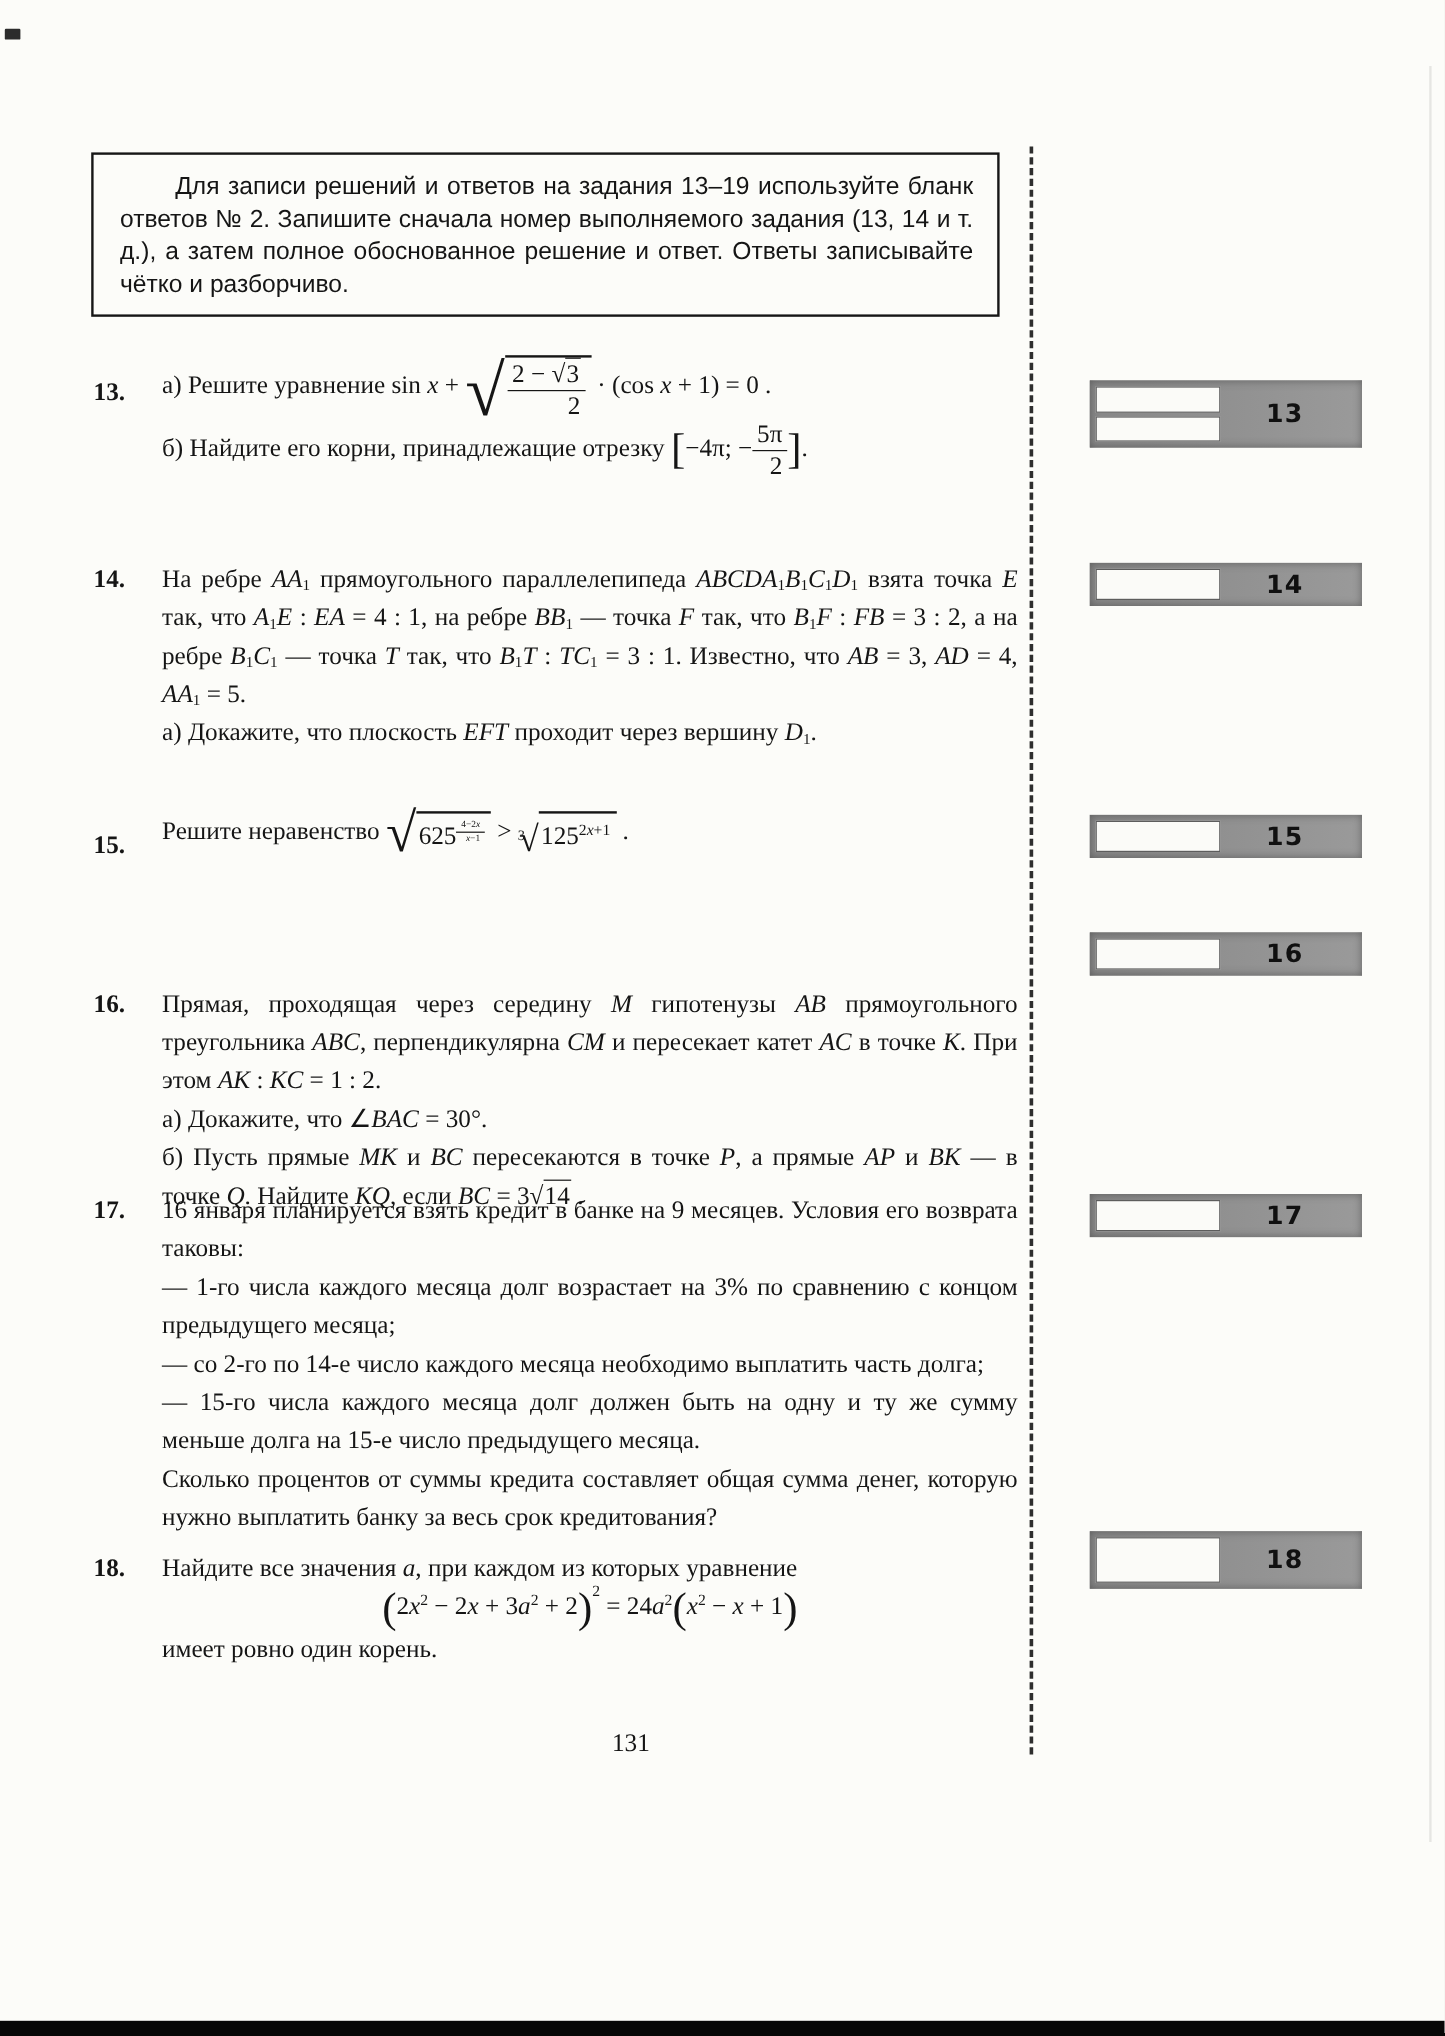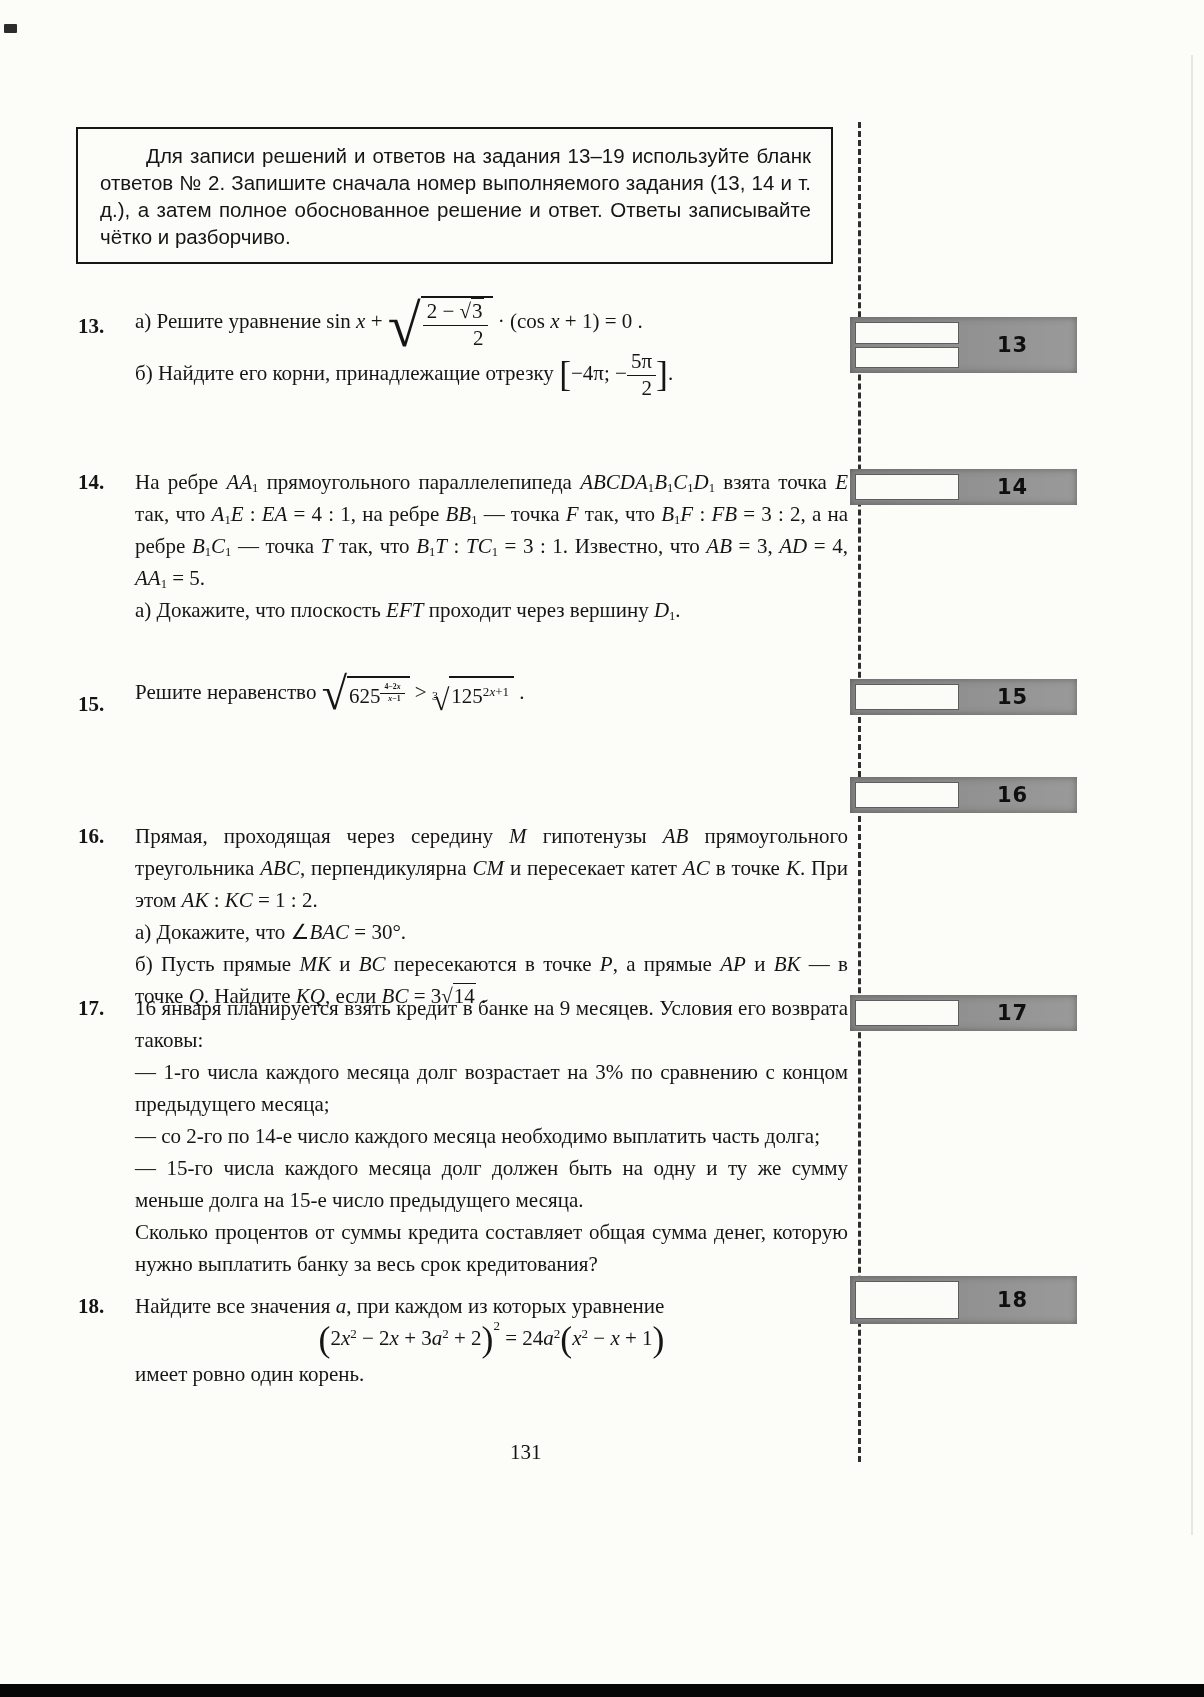--- a/index.html
+++ b/index.html
@@ -15,39 +15,39 @@
   
   .problem{position:absolute;left:78px;width:772px;display:flex;align-items:flex-start;}
   .pnum{width:57px;flex:0 0 57px;font-weight:bold;font-size:21px;line-height:32px;}
   .pbody{width:713px;font-size:21px;line-height:32px;text-align:justify;}
   .pbody div{margin:0;}
   sub{font-size:.6em;vertical-align:-.22em;line-height:0;}
   sup{font-size:.62em;vertical-align:.55em;line-height:0;}
   .frac{display:inline-block;vertical-align:middle;text-align:right;line-height:1.12;}
   .frac .num{display:block;border-bottom:1.6px solid #151515;padding:0 4px 1px;}
   .frac .den{display:block;padding:1px 4px 0;}
-  .frac.small{font-size:.6em;line-height:1.05;font-weight:bold;}
+  .frac.small{font-size:.6em;line-height:1.05;}
   .srt{white-space:nowrap;}
   .srt .ovl{border-top:1.4px solid #151515;padding:0 1px;}
   .sqrt{display:inline-flex;align-items:stretch;vertical-align:middle;white-space:nowrap;}
   .sqrt .rsign{align-self:flex-end;line-height:.82;font-size:30px;}
   .sqrt .rbody{border-top:2px solid #151515;padding:2px 5px 0 2px;}
   .sqrt.tall .rsign{font-size:60px;line-height:.78;}
   .sqrt.med .rsign{font-size:46px;line-height:.78;}
   .ridx{font-size:12px;align-self:flex-start;margin:4px -5px 0 0;}
   .bigbr{font-size:1.7em;vertical-align:middle;line-height:1;font-weight:400;}
   .sym{font-family:"DejaVu Sans",sans-serif;}
   .part-b{margin-top:20px;}
   .formula-center{text-align:right;text-align-last:center;margin:20px 60px 0 0;}
   .p18-out{margin-top:18px;}
   sup.outer{vertical-align:1.15em;}
 
   
   .cutline{position:absolute;left:858px;top:122px;height:1340px;width:0;border-left:3px dashed #2e2e2e;}
-  .tab{position:absolute;left:850px;width:227px;background:linear-gradient(90deg,#878787,#9a9a9a);
+  .tab{position:absolute;left:908px;width:227px;background:linear-gradient(90deg,#878787,#9a9a9a);
        box-shadow:inset 0 0 7px rgba(55,55,55,.55);}
   .tab .slots{position:absolute;left:5px;top:5px;bottom:5px;width:104px;display:flex;flex-direction:column;gap:3px;}
   .tab .slot{flex:1;background:#fbfbf8;border:1px solid #5d5d5d;}
   .tab .tab-num{position:absolute;top:50%;transform:translateY(-50%);left:147px;
        font-family:"DejaVu Sans",sans-serif;font-weight:bold;font-size:21px;letter-spacing:1px;color:#101010;}
 
   .page-number{position:absolute;top:1440px;left:510px;width:120px;text-align:left;font-size:21px;}
 
   
   .scan-bar-bottom{position:absolute;left:0;bottom:0;width:100%;height:13px;background:#070707;}

